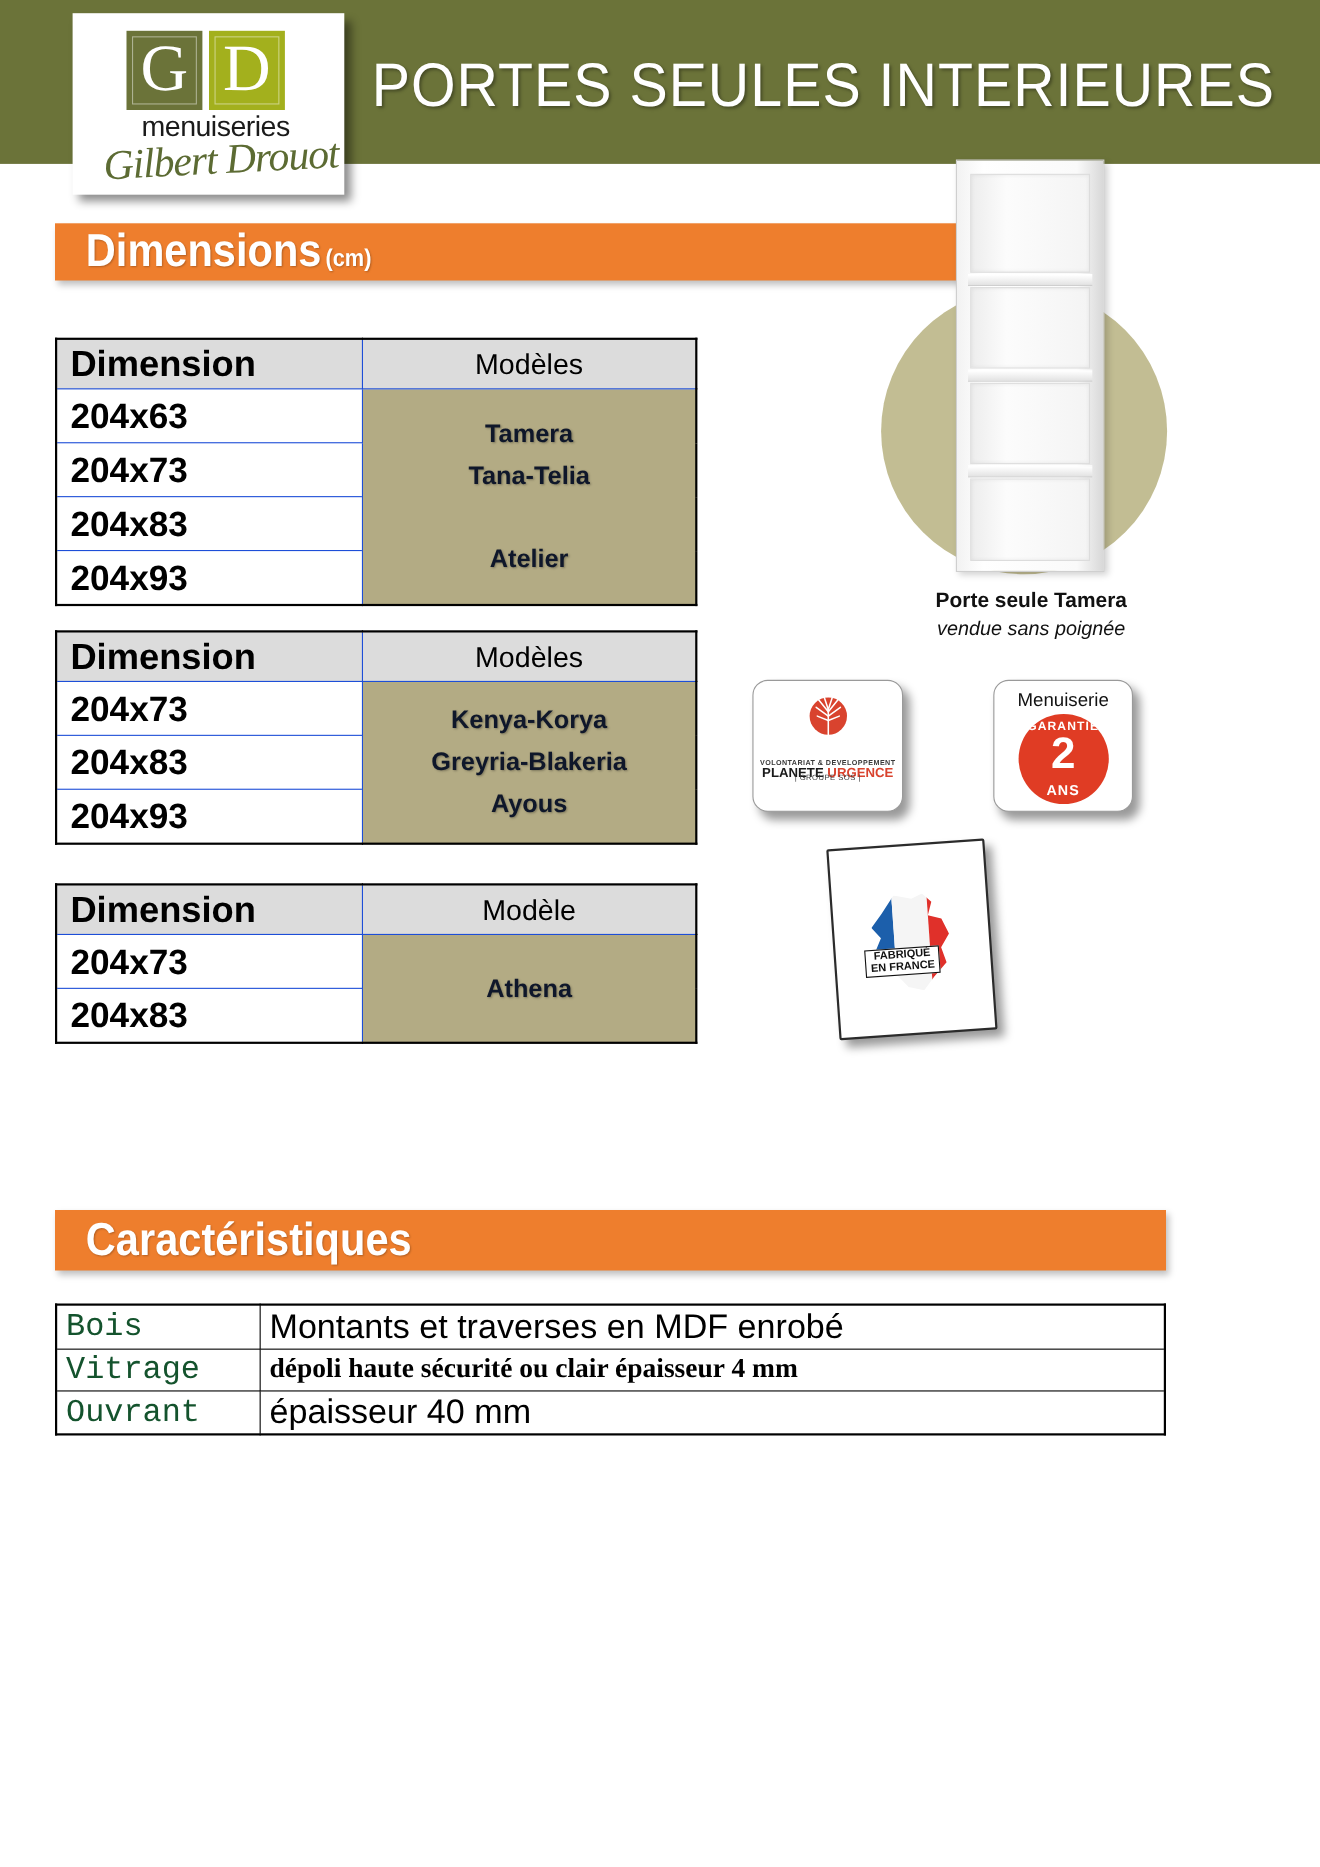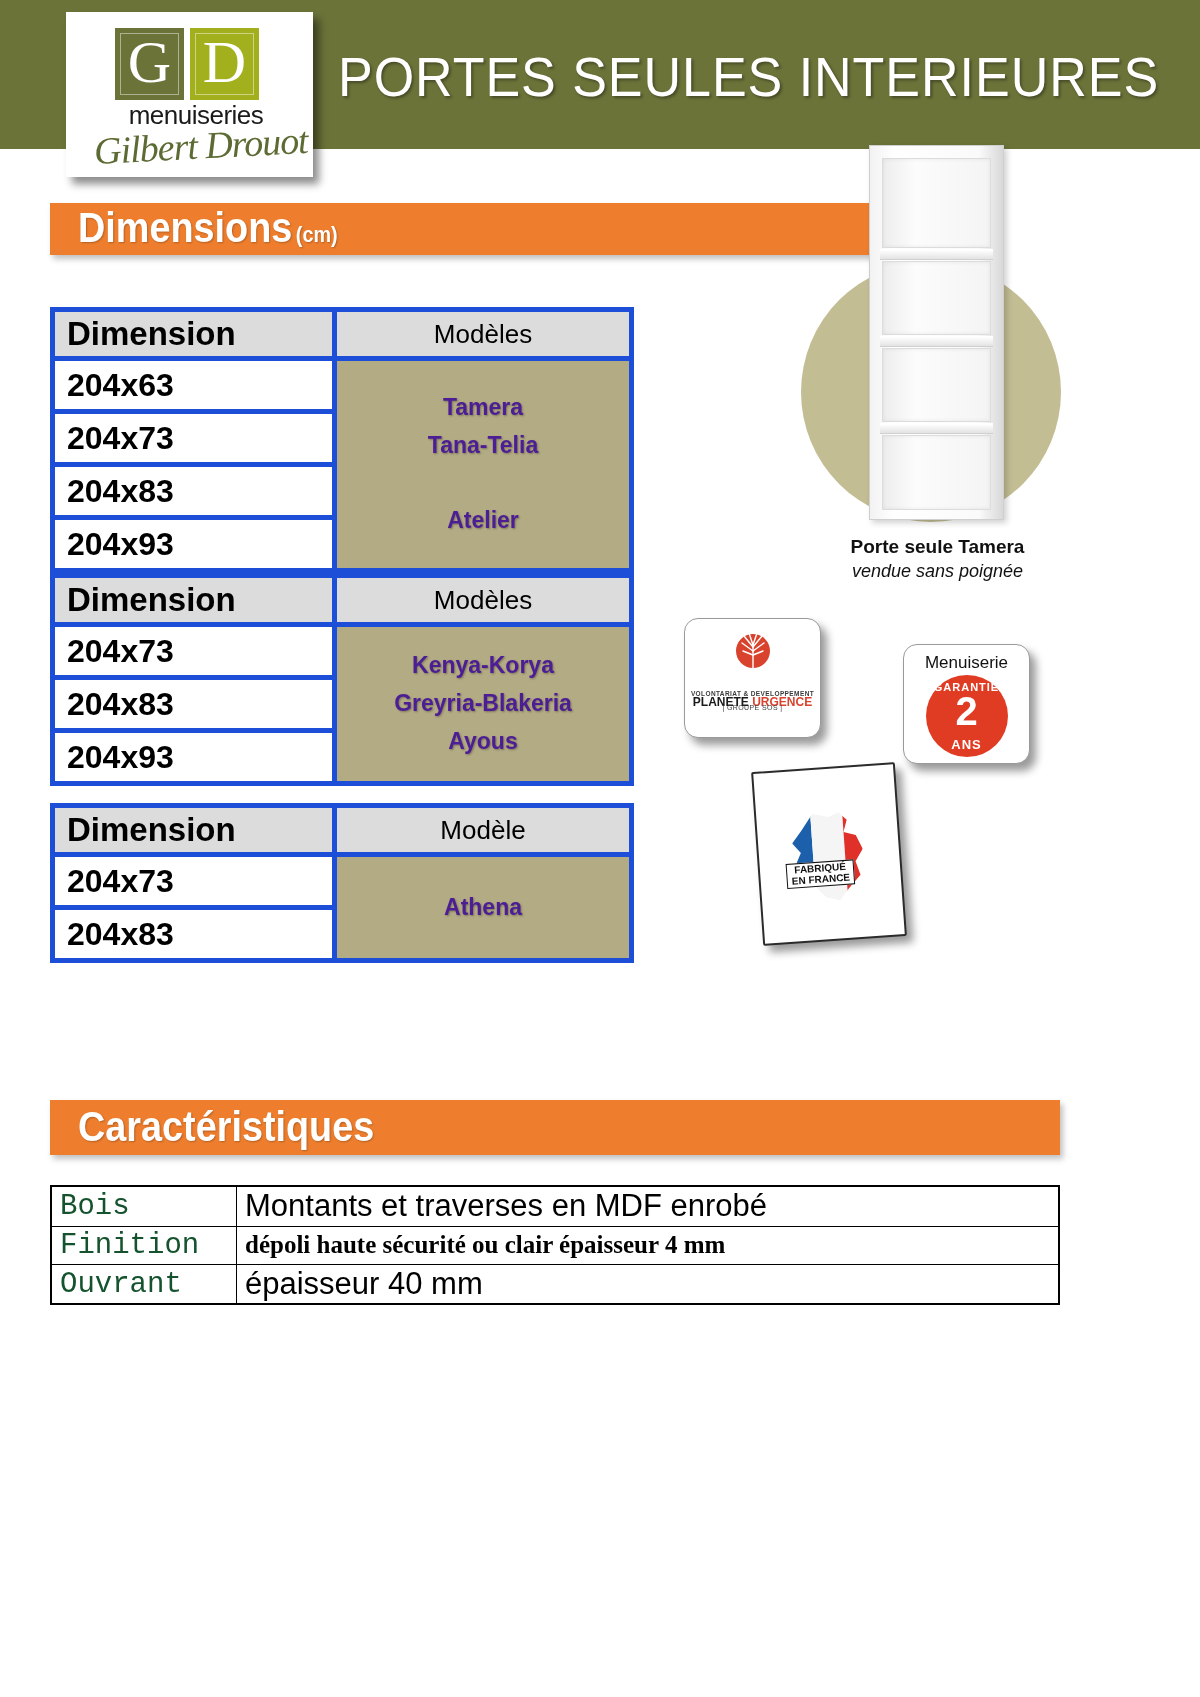--- a/index.html
+++ b/index.html
@@ -92,21 +92,21 @@
 
   
   .dim-table{
     position:absolute;
     border:2px solid #000;
     border-collapse:collapse;
     width:584px;
     background:#fff;
   }
   .dim-table td{
-    border:5px solid #1d4ed8;
+    border:1px solid #1d4ed8;
     padding:0;
     vertical-align:middle;
   }
   .dim-head-left,.dim-head-right{
     background:#dcdcdc;
     height:44px;
   }
   .dim-head-left{
     width:265px;
     font-size:33px;font-weight:bold;color:#000;
@@ -117,21 +117,21 @@
     font-size:26px;color:#000;text-align:center;
   }
   .dim-cell{
     width:265px;height:48px;
     font-size:32px;font-weight:bold;color:#000;
     padding-left:12px !important;
     background:#ffffff;
   }
   .models-cell{
     background:#b3ab84;
-    color:#4c1d95;
+    color:#0f172a;
     text-align:center;
     font-size:23px;font-weight:bold;
     line-height:1.65;
     text-shadow:1px 1px 2px rgba(0,0,0,.3);
   }
   #dim-table-1{left:50px;top:307px;}
   #dim-table-2{left:50px;top:573px;}
   #dim-table-3{left:50px;top:803px;}
 
   
@@ -191,21 +191,21 @@
   }
 
   
   .badge{
     position:absolute;background:#ffffff;
     border:1px solid #9a9a9a;
     border-radius:14px;
     box-shadow:6px 7px 9px rgba(0,0,0,.4);
   }
   #badge-planete{left:684px;top:618px;width:135px;height:118px;}
-  #badge-garantie{left:903px;top:644px;width:125px;height:118px;text-decoration:underline;}
+  #badge-garantie{left:903px;top:618px;width:125px;height:118px;text-decoration:underline;}
   #badge-fabrique{
     left:757px;top:767px;width:140px;height:170px;
     border-radius:2px;border:2px solid #2b2b2b;
     transform:rotate(-4deg);
   }
   .pe-tree{
     position:absolute;left:50%;top:10px;transform:translateX(-50%);
     width:46px;height:40px;
   }
   .pe-title{
@@ -408,21 +408,21 @@
   <div class="banner-text">Caractéristiques</div>
 </div>
 
 <table id="caract-table">
   <tbody>
       <tr>
     <td class="c-label">Bois</td>
     <td class="c-value">Montants et traverses en MDF enrobé</td>
   </tr>
   <tr>
-    <td class="c-label">Finition</td>
+    <td class="c-label">Vitrage</td>
     <td class="c-value serif-small">dépoli haute sécurité ou clair épaisseur 4 mm</td>
   </tr>
   <tr>
     <td class="c-label">Ouvrant</td>
     <td class="c-value">épaisseur 40 mm</td>
   </tr>
 </tbody>
   </table>
 
 </body></html>

